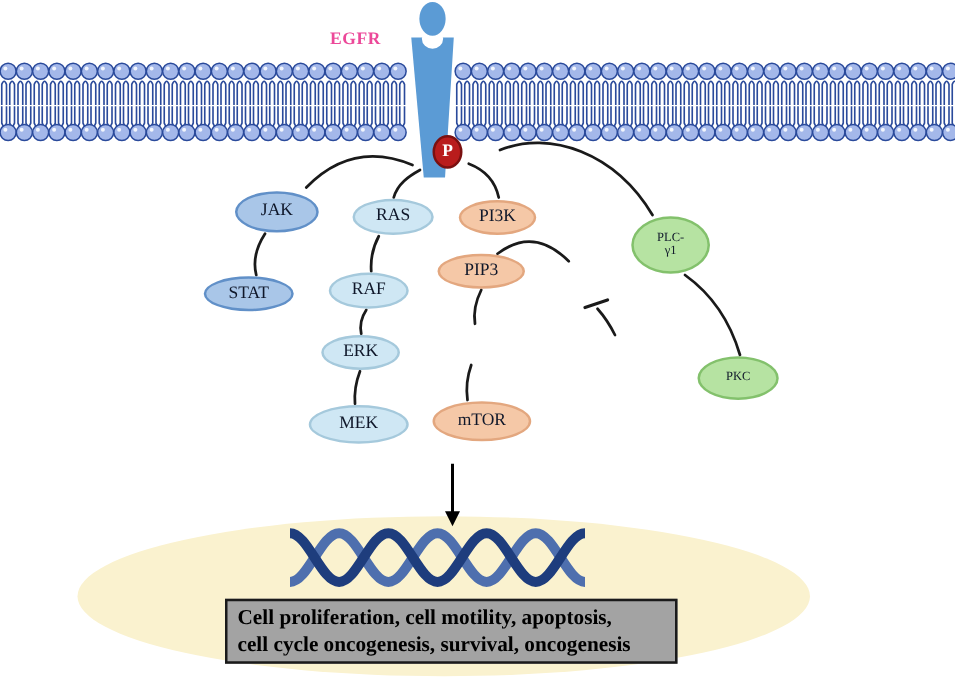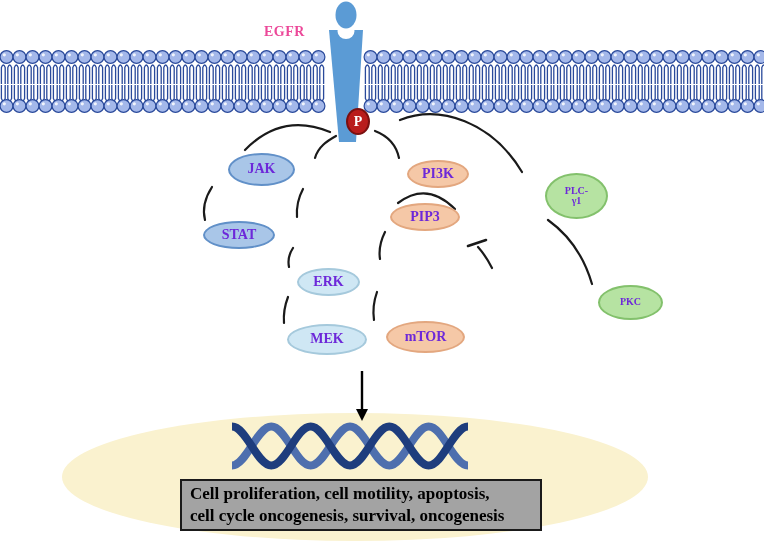--- a/index.html
+++ b/index.html
@@ -39,21 +39,21 @@
   #egfr-label{left:264px;top:24px;font-size:14px;letter-spacing:.5px;}
   #p-badge{
     position:absolute;left:346px;top:108px;width:24px;height:27px;border-radius:50%;
     background:var(--phospho-red);border:2.5px solid var(--phospho-border);box-sizing:border-box;
     display:flex;align-items:center;justify-content:center;
     color:#fff;font-weight:bold;font-size:14px;
   }
   .node{
     position:absolute;border-radius:50%;box-sizing:border-box;
     display:flex;flex-direction:column;align-items:center;justify-content:center;
-    font-weight:bold;font-size:14px;color:#6d28d9;text-align:center;line-height:1.05;margin-left:40px;
+    font-weight:normal;font-size:14px;color:#0f172a;text-align:center;line-height:1.05;
   }
   .g-blue{background:var(--node-blue-fill);border:2px solid var(--node-blue-border);}
   .g-light-blue{background:var(--node-light-blue-fill);border:2px solid var(--node-light-blue-border);}
   .g-salmon{background:var(--node-salmon-fill);border:2px solid var(--node-salmon-border);}
   .g-green{background:var(--node-green-fill);border:2px solid var(--node-green-border);font-size:10px;}
   #n-jak  {left:188px;top:153px;width:67px;height:33px;}
   #n-stat {left:163px;top:221px;width:72px;height:28px;}
   #n-ras  {left:282px;top:159px;width:65px;height:29px;}
   #n-raf  {left:263px;top:218px;width:64px;height:29px;}
   #n-erk  {left:257px;top:268px;width:63px;height:28px;}
@@ -565,20 +565,22 @@
         <path d="M232,426.5 C246.3,426.5 257.0,465.5 271.3,465.5 C285.6,465.5 296.3,426.5 310.7,426.5 C325.0,426.5 335.7,465.5 350.0,465.5 C364.3,465.5 375.0,426.5 389.3,426.5 C403.6,426.5 414.3,465.5 428.6,465.5 C443.0,465.5 453.7,426.5 468.0,426.5" fill="none" stroke="#1e3d7d" stroke-width="8"></path>
       </g>
   </svg>
 
   <div id="egfr-label" class="label">EGFR</div>
 
   <div id="p-badge">P</div>
 
   <div id="n-jak" class="node g-blue">JAK</div>
   <div id="n-stat" class="node g-blue">STAT</div>
+  <div id="n-ras" class="node g-light-blue">RAS</div>
+  <div id="n-raf" class="node g-light-blue">RAF</div>
   <div id="n-erk" class="node g-light-blue">ERK</div>
   <div id="n-mek" class="node g-light-blue">MEK</div>
   <div id="n-pi3k" class="node g-salmon">PI3K</div>
   <div id="n-pip3" class="node g-salmon">PIP3</div>
   <div id="n-mtor" class="node g-salmon">mTOR</div>
   <div id="n-plc" class="node g-green">
     <span>PLC-</span>
     <span>γ1</span>
   </div>
   <div id="n-pkc" class="node g-green">PKC</div>

